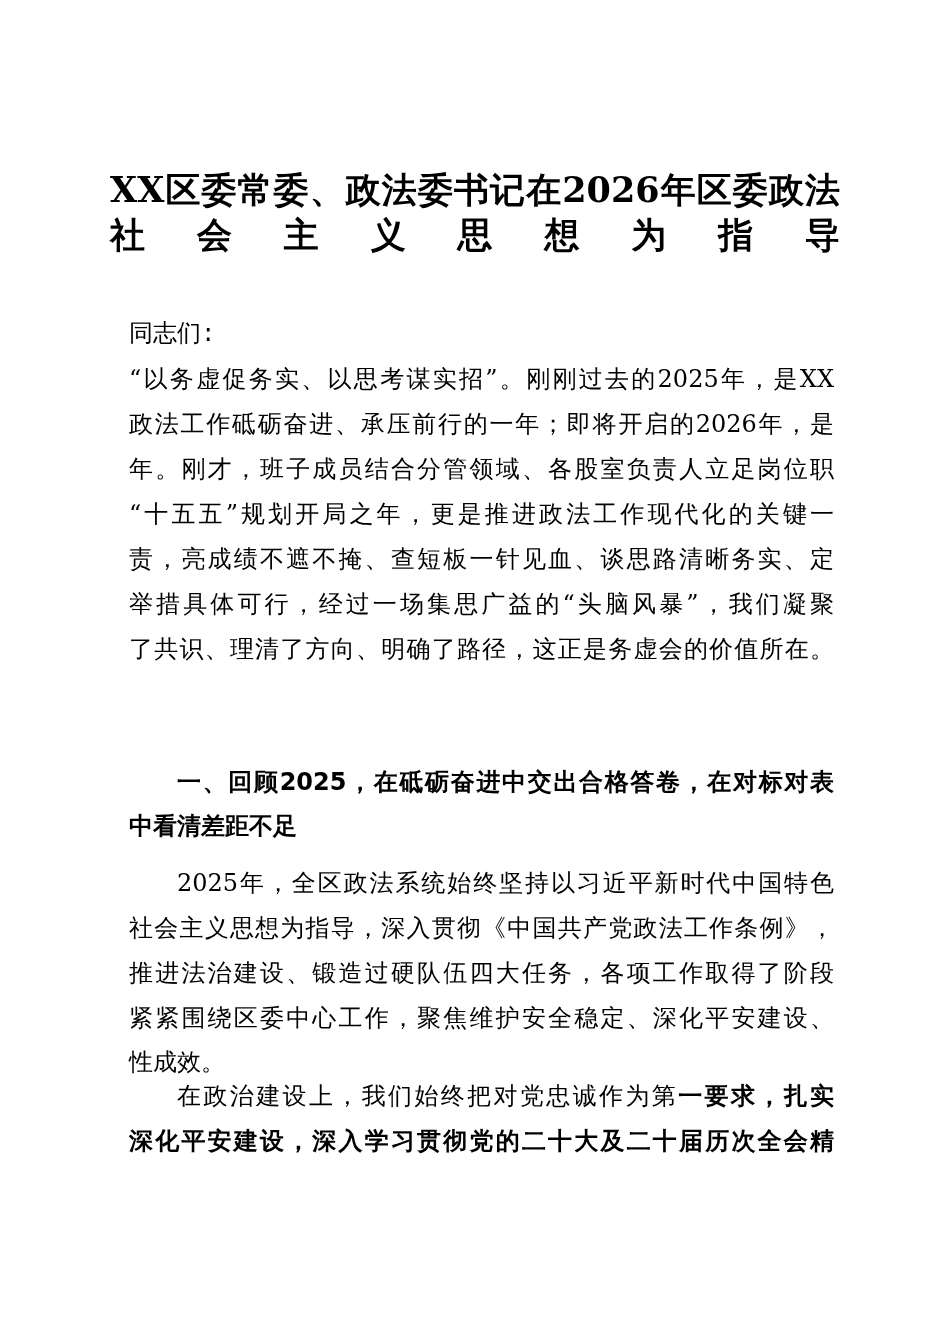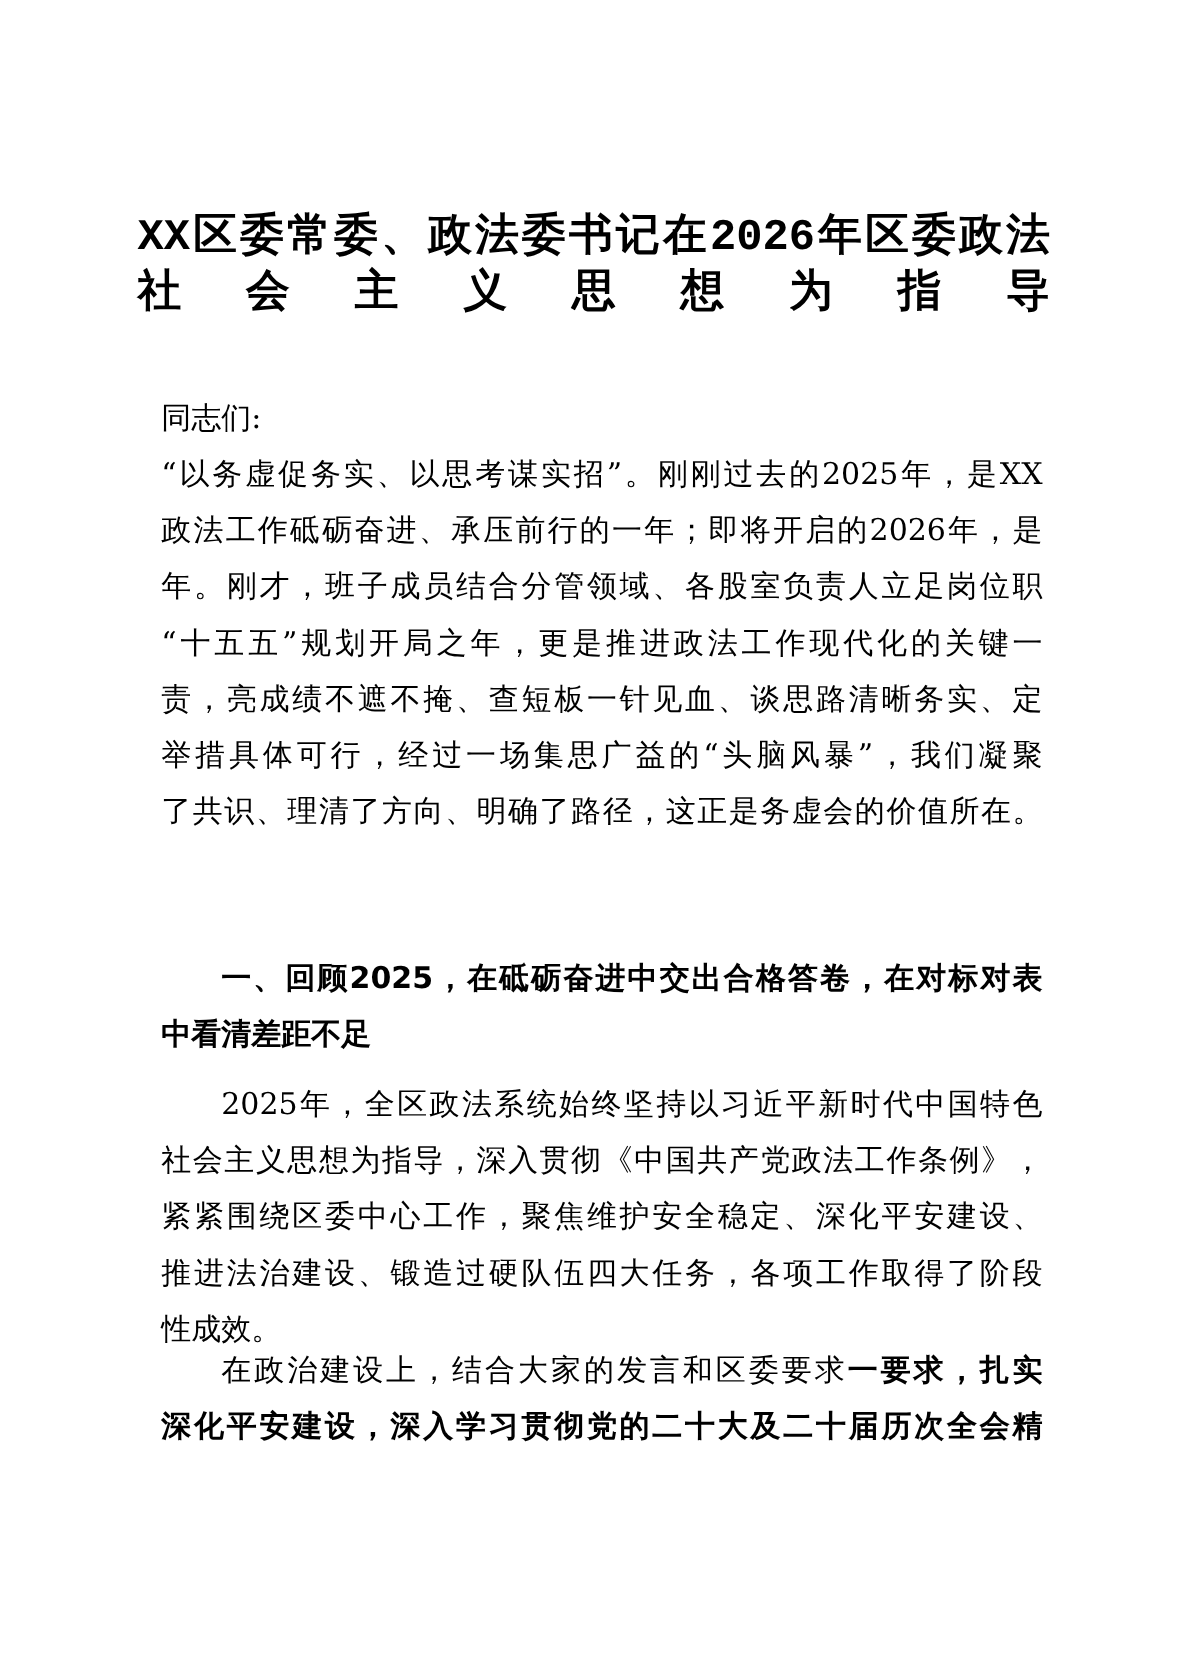--- a/index.html
+++ b/index.html
@@ -30,40 +30,40 @@
     text-align: center;
     font-family: "DejaVu Serif", "Liberation Serif", serif;
     font-weight: bold;
     font-size: 35px;
     line-height: 48px;
     letter-spacing: 0px;
   }
   .title .line {
     display: block;
     white-space: nowrap;
-    font-family: Liberation Mono, monospace;
   }
   .body-text {
     position: absolute;
     left: 129px;
     width: 705px;
     font-family: "DejaVu Serif", "Liberation Serif", serif;
     font-size: 24px;
     line-height: 45px;
   }
   .line {
     display: block;
     white-space: nowrap;
     height: 45px;
     text-align: justify;
     text-align-last: justify;
   }
   .line.last {
     text-align: center;
     text-align-last: left;
+    font-family: Liberation Mono, monospace;
   }
   .indent {
     padding-left: 48px;
   }
   .heading {
     font-family: "DejaVu Sans", "Liberation Sans", sans-serif;
     font-weight: bold;
   }
   .bold {
     font-weight: bold;
@@ -99,23 +99,23 @@
   </div>
 
   <div class="body-text heading h1">
     <span class="line indent">一、回顾2025，在砥砺奋进中交出合格答卷，在对标对表</span>
     <span class="line last">中看清差距不足</span>
   </div>
 
   <div class="body-text p2">
     <span class="line indent">2025年，全区政法系统始终坚持以习近平新时代中国特色</span>
     <span class="line">社会主义思想为指导，深入贯彻《中国共产党政法工作条例》，</span>
+    <span class="line">推进法治建设、锻造过硬队伍四大任务，各项工作取得了阶段</span>
     <span class="line">紧紧围绕区委中心工作，聚焦维护安全稳定、深化平安建设、</span>
-    <span class="line">推进法治建设、锻造过硬队伍四大任务，各项工作取得了阶段</span>
     <span class="line last">性成效。</span>
   </div>
 
   <div class="body-text p3">
-    <span class="line indent"><span>在政治建设上，结合大家的发言和区委要求</span><span class="bold">一要求，扎实</span></span>
+    <span class="line indent"><span>在政治建设上，我们始终把对党忠诚作为第</span><span class="bold">一要求，扎实</span></span>
     <span class="line bold">深化平安建设，深入学习贯彻党的二十大及二十届历次全会精</span>
   </div>
 
 </div>
 
 </body></html>

